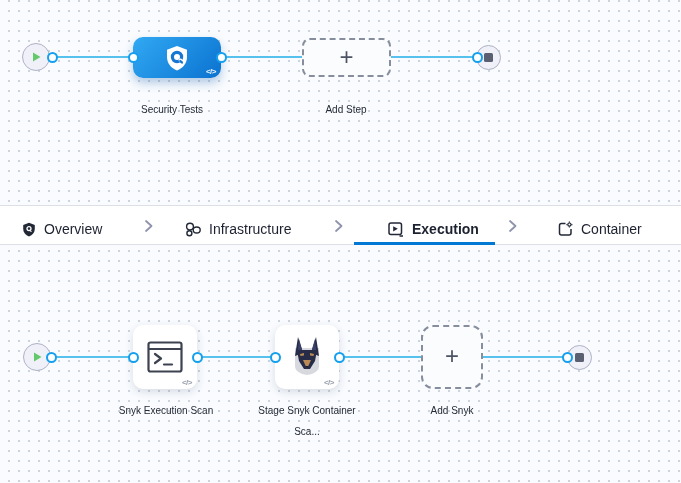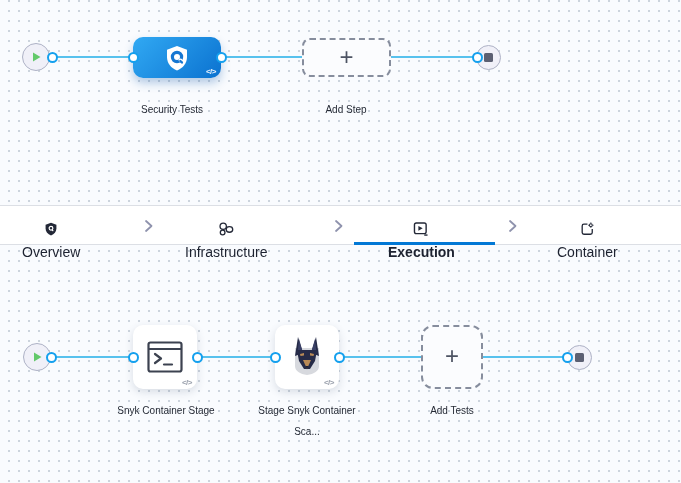--- a/index.html
+++ b/index.html
@@ -50,22 +50,22 @@
   .flow-label{
     position:absolute;color:#262b36;font-size:10px;line-height:21px;
     text-align:center;
   }
   .tabbar{
     position:absolute;left:0;top:205px;width:681px;height:40px;
     background:#ffffff;border-top:1px solid #dcdfe5;border-bottom:1px solid #dcdfe5;
     box-sizing:border-box;
   }
   .tab{
-    position:absolute;top:16px;height:100%;display:flex;align-items:center;gap:8px;
-    color:#1d2230;font-size:14px;cursor:pointer;flex-direction:column;
+    position:absolute;top:4px;height:100%;display:flex;align-items:center;gap:8px;
+    color:#1d2230;font-size:14px;cursor:pointer;
   }
   .tab .tab-label{white-space:nowrap;}
   .tab.selected .tab-label{font-weight:bold;}
   .tab-chevron{position:absolute;top:13px;}
   .tab-underline{
     position:absolute;left:354px;bottom:-1px;width:141px;height:3px;background:#0278d5;
   }
   svg{display:block;}
 </style>
 </head>
@@ -208,18 +208,18 @@
       <div class="stop-square"></div>
     </div>
 
     <div class="ring" style="left:46px;top:352px;"></div>
     <div class="ring" style="left:128px;top:352px;"></div>
     <div class="ring" style="left:192px;top:352px;"></div>
     <div class="ring" style="left:270px;top:352px;"></div>
     <div class="ring" style="left:334px;top:352px;"></div>
     <div class="ring" style="left:562px;top:352px;"></div>
 
-    <div class="flow-label" style="left:111px;top:400px;width:110px;">Snyk Container Stage</div>
+    <div class="flow-label" style="left:111px;top:400px;width:110px;">Snyk Execution Scan</div>
     <div class="flow-label" style="left:248px;top:400px;width:118px;">Stage Snyk Container Sca...</div>
-    <div class="flow-label" style="left:397px;top:400px;width:110px;">Add Tests</div>
+    <div class="flow-label" style="left:397px;top:400px;width:110px;">Add Snyk</div>
   </div>
 
 </div>
 
 </body></html>

